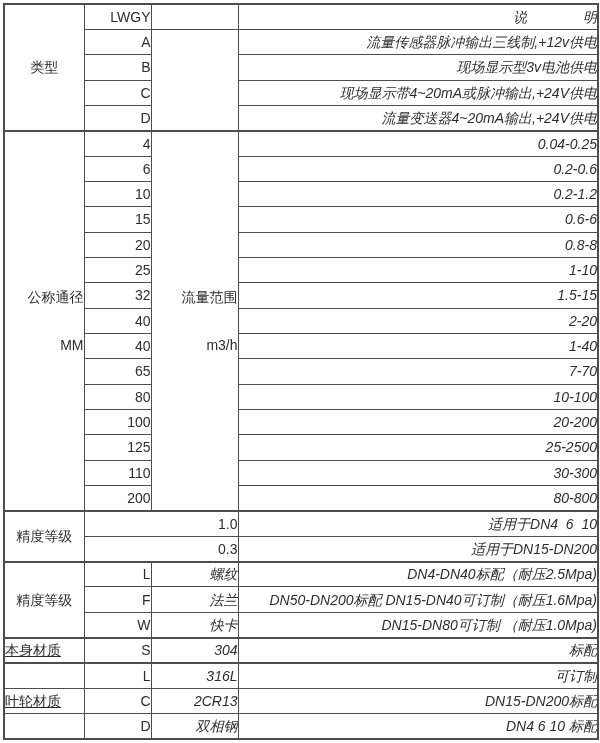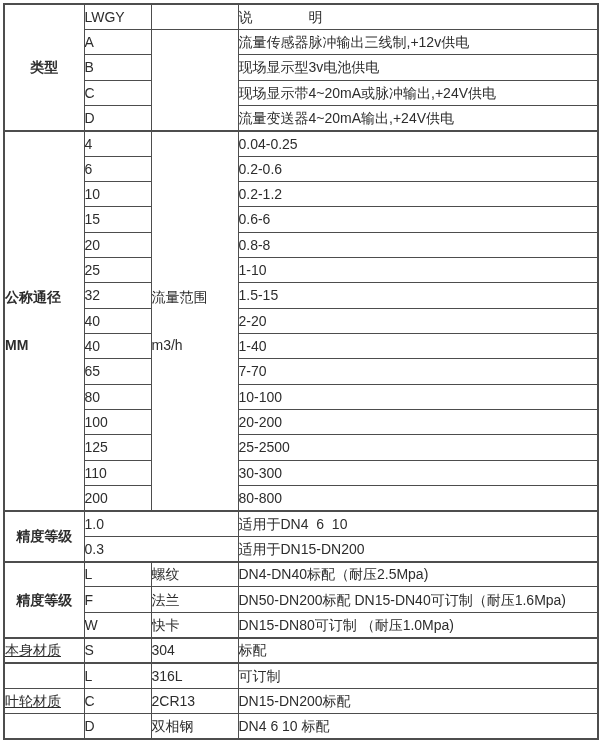--- a/index.html
+++ b/index.html
@@ -32,26 +32,26 @@
     padding: 0;
     overflow: hidden;
     white-space: pre-wrap;
     line-height: 1.15;
     background: #ffffff;
   }
   table.spec tr { height: 25px; }
   
   tr.sec > td { border-top: 2px solid #4d4d4d; }
 
-  td.center { text-align: left; }
-  td.left-pad { text-align: left; padding-left: 4px; }
-  td.cat { text-align: center; font-weight: bold; }
+  td.center { text-align: right; }
+  td.left-pad { text-align: right; padding-left: 4px; font-style: italic; }
+  td.cat { text-align: center; }
   td.cat-left { text-align: left; padding-left: 3px; text-decoration: underline; }
   .two-line { text-align: center; }
-  .two-line div { text-align: left; }
+  .two-line div { text-align: right; }
 </style>
 </head>
 <body>
 
 <div class="page">
 <table class="spec">
   <colgroup>
     <col style="width:80px">
         <col style="width:67px">
         <col style="width:87px">

